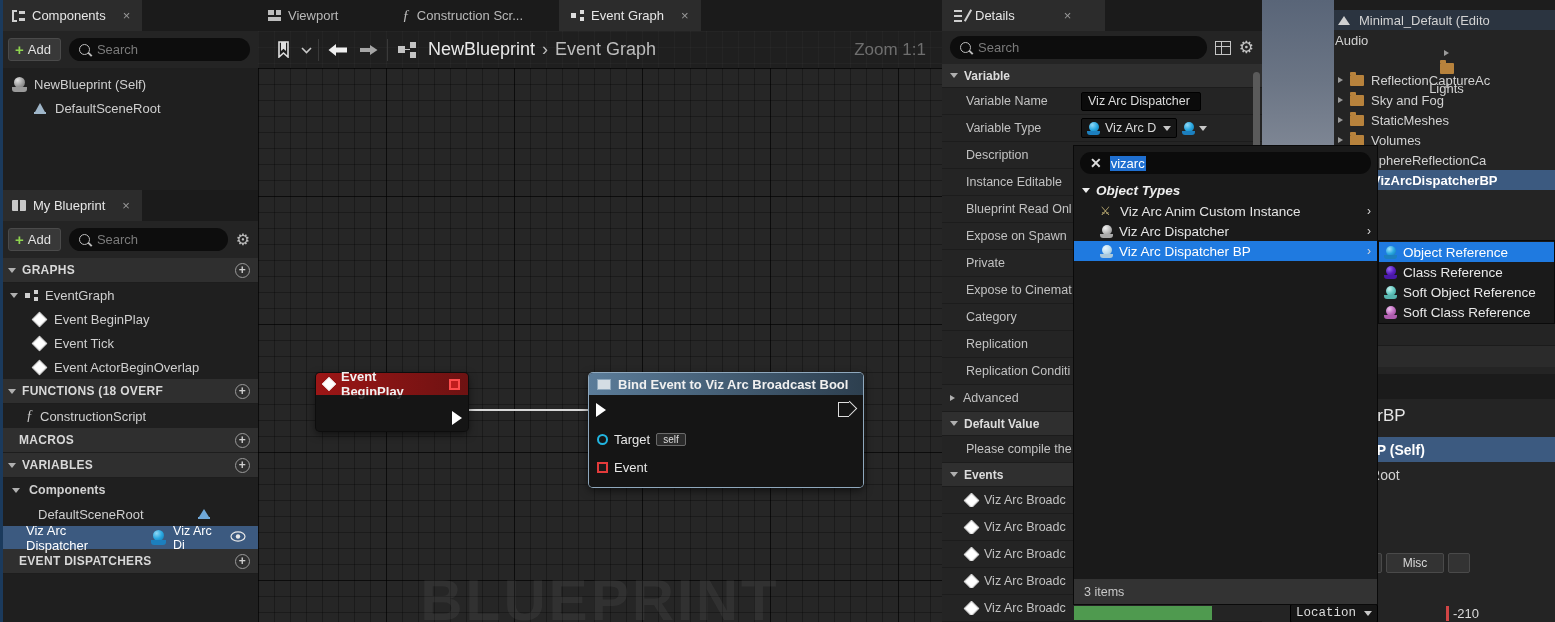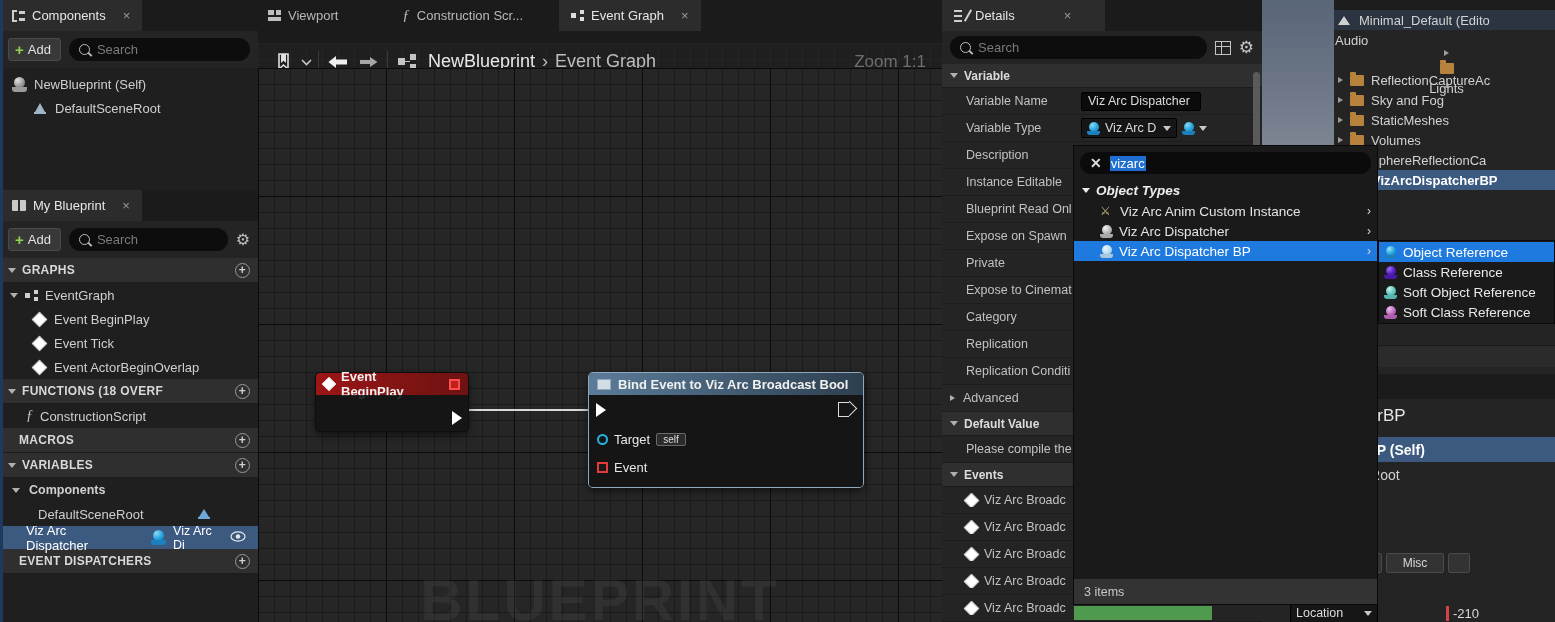--- a/index.html
+++ b/index.html
@@ -72,21 +72,21 @@
     position:absolute; left:0; top:68px; width:684px; height:554px;
     background-color:#262626;
     background-image:
       linear-gradient(to right, rgba(0,0,0,.30) 1px, transparent 1px),
       linear-gradient(to bottom, rgba(0,0,0,.30) 1px, transparent 1px),
       linear-gradient(to right, rgba(0,0,0,.55) 1px, transparent 1px),
       linear-gradient(to bottom, rgba(0,0,0,.55) 1px, transparent 1px);
     background-size: 16px 16px, 16px 16px, 128px 128px, 128px 128px;
   }
   .gtoolbar {
-    position:absolute;left:0;top:43px;width:684px;height:37px;
+    position:absolute;left:0;top:31px;width:684px;height:37px;
     background-color:#1f1f1f;
     background-image:
       linear-gradient(to right, rgba(255,255,255,.025) 1px, transparent 1px),
       linear-gradient(to bottom, rgba(255,255,255,.025) 1px, transparent 1px);
     background-size:16px 16px;
     display:flex;align-items:center;gap:0;padding:0 10px;
   }
   .tb-ico { width:30px;height:30px;display:flex;align-items:center;justify-content:center;color:#e0e0e0; }
   .vsep { width:1px;height:22px;background:#3a3a3a;margin:0 4px; }
   .crumb { font-size:18px; color:#e9e9e9; }
@@ -518,21 +518,21 @@
       <span class="btn-sm" style="width:60px;">Actor</span>
       <span class="btn-sm" style="width:58px;">Misc</span>
       <span class="btn-sm" style="width:20px;"></span>
     </div>
 
     <div style="position:absolute;top:580px;left:0;right:0;height:20px;display:flex;align-items:center;font-size:13px;font-weight:bold;color:#d4d4d4;">
       <span>sform</span>
     </div>
 
     <div style="position:absolute;top:604px;left:0;right:0;height:18px;display:flex;align-items:center;gap:10px;">
-      <span class="combo" style="width:88px;margin-left:28px;height:19px;">
+      <span class="combo" style="width:88px;margin-left:28px;height:19px;font-family:Liberation Mono, monospace;">
         <span>Location</span>
         <span class="chev" style="margin-left:auto;"></span>
       </span>
       <span style="display:flex;align-items:center;gap:4px;margin-left:58px;">
         <span style="width:3px;height:15px;background:#d14545;display:inline-block;"></span>
         <span style="font-size:13px;color:#dcdcdc;">-210</span>
       </span>
     </div>
   </div>
 

